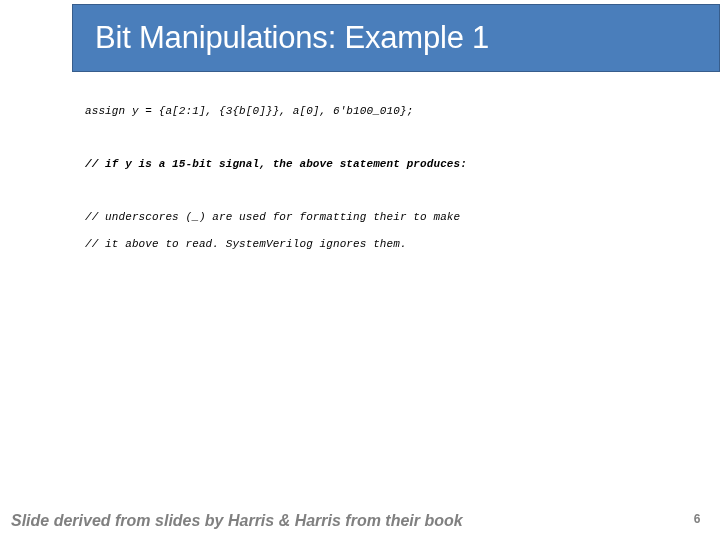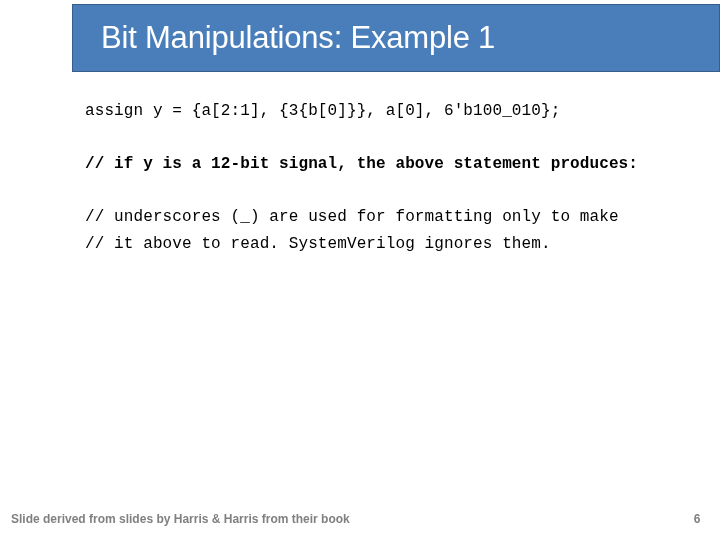--- a/index.html
+++ b/index.html
@@ -32,58 +32,60 @@
     box-sizing: border-box;
     display: flex;
     align-items: center;
   }
   .title-text {
     color: #ffffff;
     font-family: "Liberation Sans", sans-serif;
     font-size: 31px;
     font-weight: 400;
     letter-spacing: -0.2px;
-    padding-left: 28px;
+    padding-left: 22px;
     line-height: 1.1;
     white-space: nowrap;
   }
   
   .code-area {
     position: absolute;
     left: 85px;
     top: 98px;
     width: 630px;
   }
   .code-block {
     margin: 0 0 26px 0;
   }
   .code-block:last-child {
     margin-bottom: 0;
   }
   .code-line {
     font-family: "Liberation Mono", "DejaVu Sans Mono", monospace;
-    font-size: 16px;
+    font-size: 11px;
     line-height: 27px;
     color: #000000;
     white-space: pre;
     letter-spacing: 0.1px;
+    font-style: italic;
   }
   .code-line.bold {
     font-weight: bold;
   }
   
   .footer-note {
     position: absolute;
     left: 11px;
     top: 512px;
     font-family: "Liberation Sans", sans-serif;
-    font-size: 12px;
+    font-size: 16px;
     font-weight: bold;
     color: #808080;
     white-space: nowrap;
+    font-style: italic;
   }
   .page-number {
     position: absolute;
     left: 686px;
     top: 512px;
     width: 22px;
     text-align: center;
     font-family: "Liberation Sans", sans-serif;
     font-size: 12px;
     font-weight: bold;
@@ -99,25 +101,25 @@
     <div class="title-text">Bit Manipulations: Example 1</div>
   </div>
 
   <div class="code-area">
 
     <div class="code-block">
       <div class="code-line">assign y = {a[2:1], {3{b[0]}}, a[0], 6'b100_010};</div>
     </div>
 
     <div class="code-block">
-      <div class="code-line bold">// if y is a 12-bit signal, the above statement produces:</div>
+      <div class="code-line bold">// if y is a 15-bit signal, the above statement produces:</div>
     </div>
 
     <div class="code-block">
-      <div class="code-line">// underscores (_) are used for formatting only to make</div>
+      <div class="code-line">// underscores (_) are used for formatting their to make</div>
       <div class="code-line">// it above to read. SystemVerilog ignores them.</div>
     </div>
 
   </div>
 
   <div class="footer-note">Slide derived from slides by Harris &amp; Harris from their book</div>
 
   <div class="page-number">6</div>
 
 </div>

